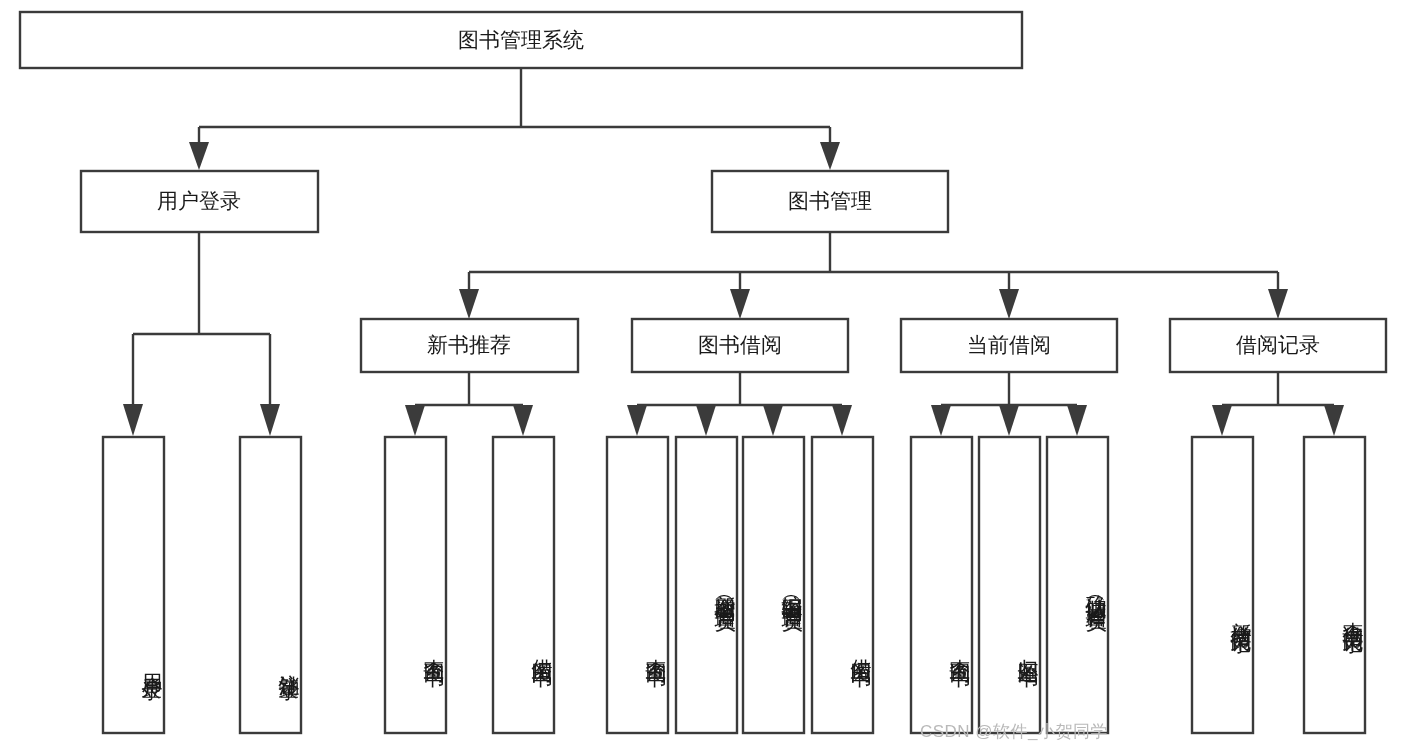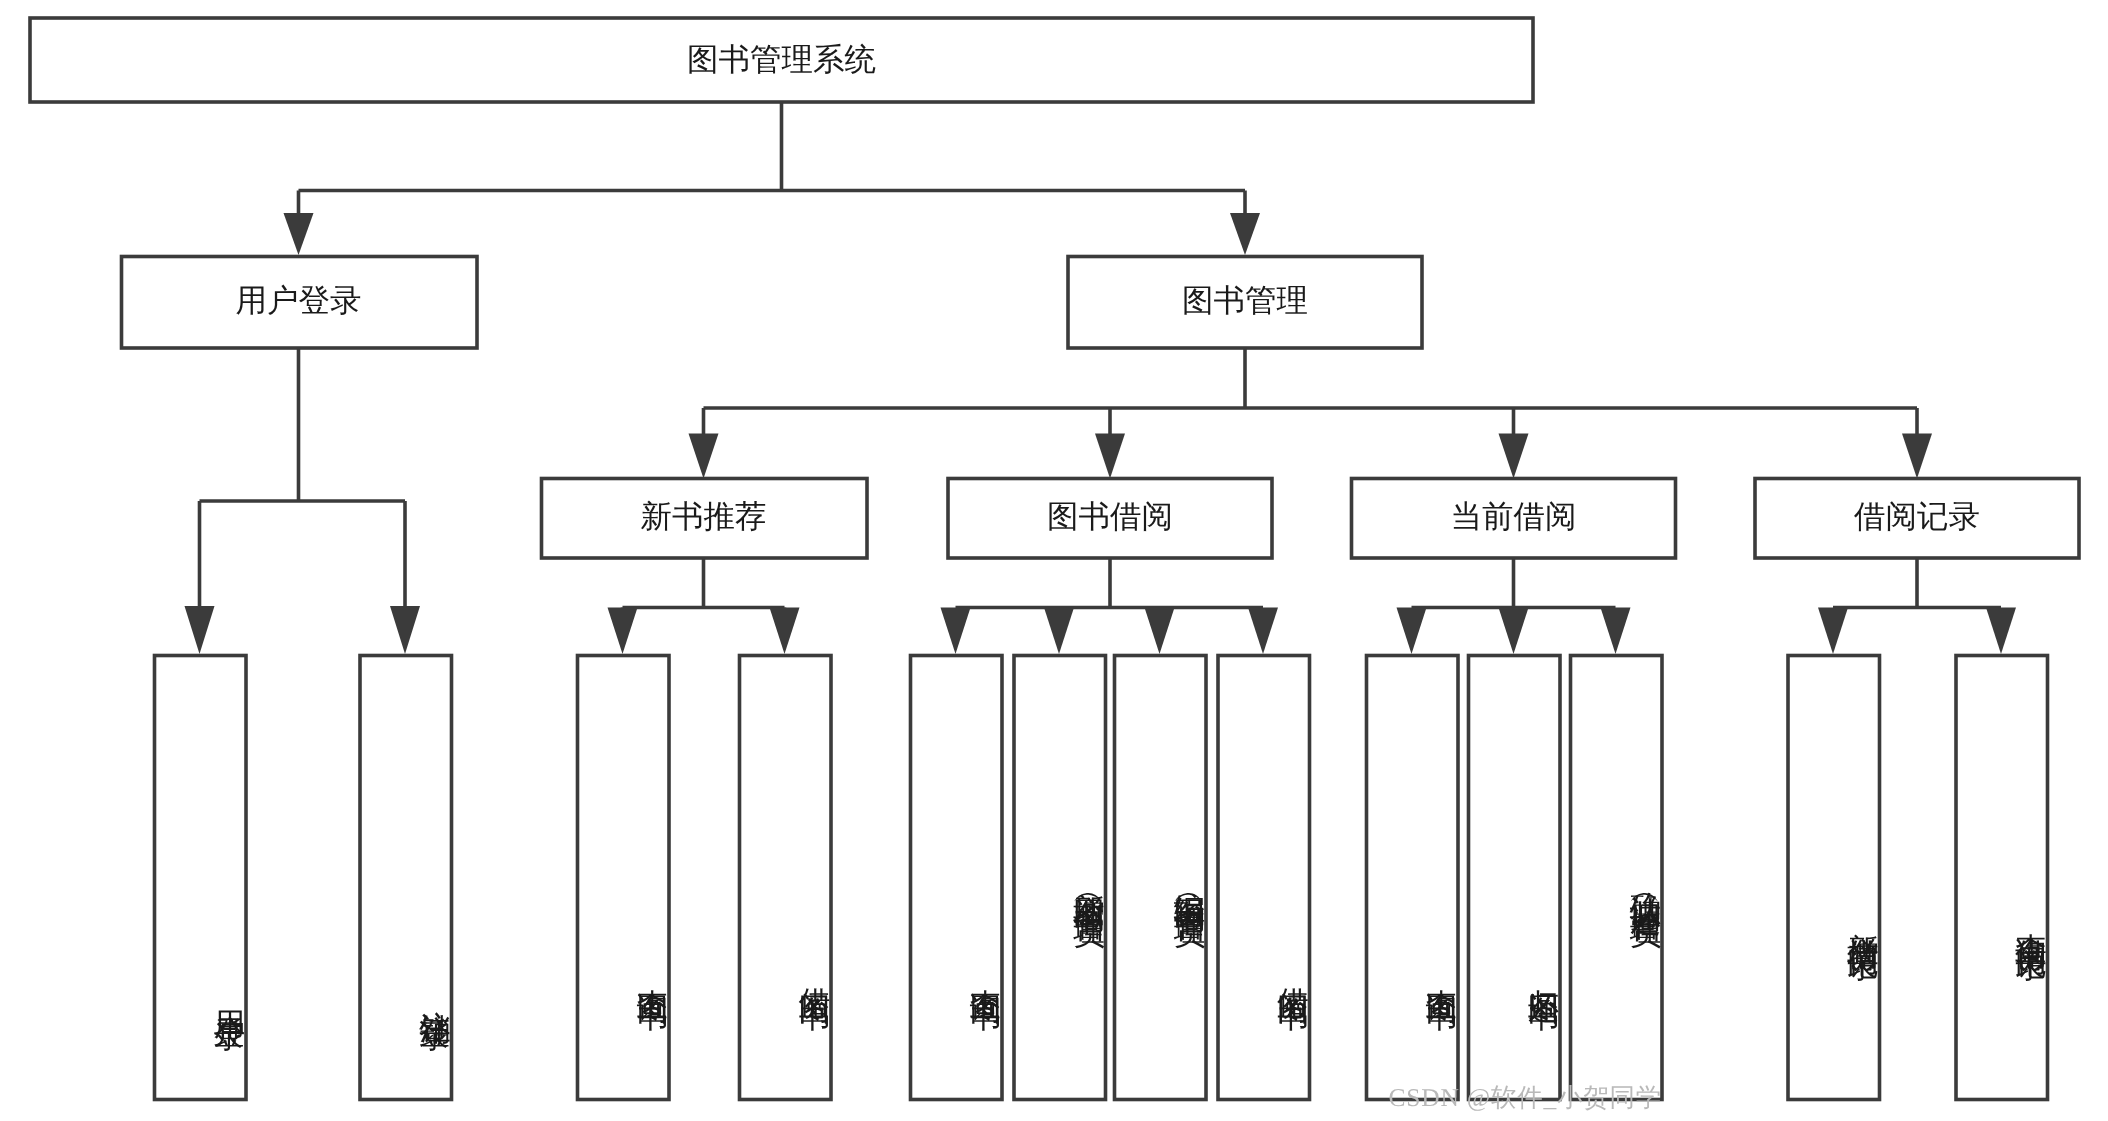--- a/index.html
+++ b/index.html
@@ -54,21 +54,21 @@
     stroke: #3b3b3b;
     stroke-width: 2.4;
     fill: none;
     stroke-linecap: butt;
   }
   .arrow-head { fill: #3b3b3b; }
   .watermark {
     position: absolute;
     right: 10px;
     bottom: 4px;
-    font-family: Liberation Serif, serif;
+    font-family: Liberation Sans, sans-serif;
     font-size: 17px;
     color: #b9b9b9;
     letter-spacing: 0.5px;
     white-space: nowrap;
     pointer-events: none;
   }
 </style>
 </head>
 <body>
 

